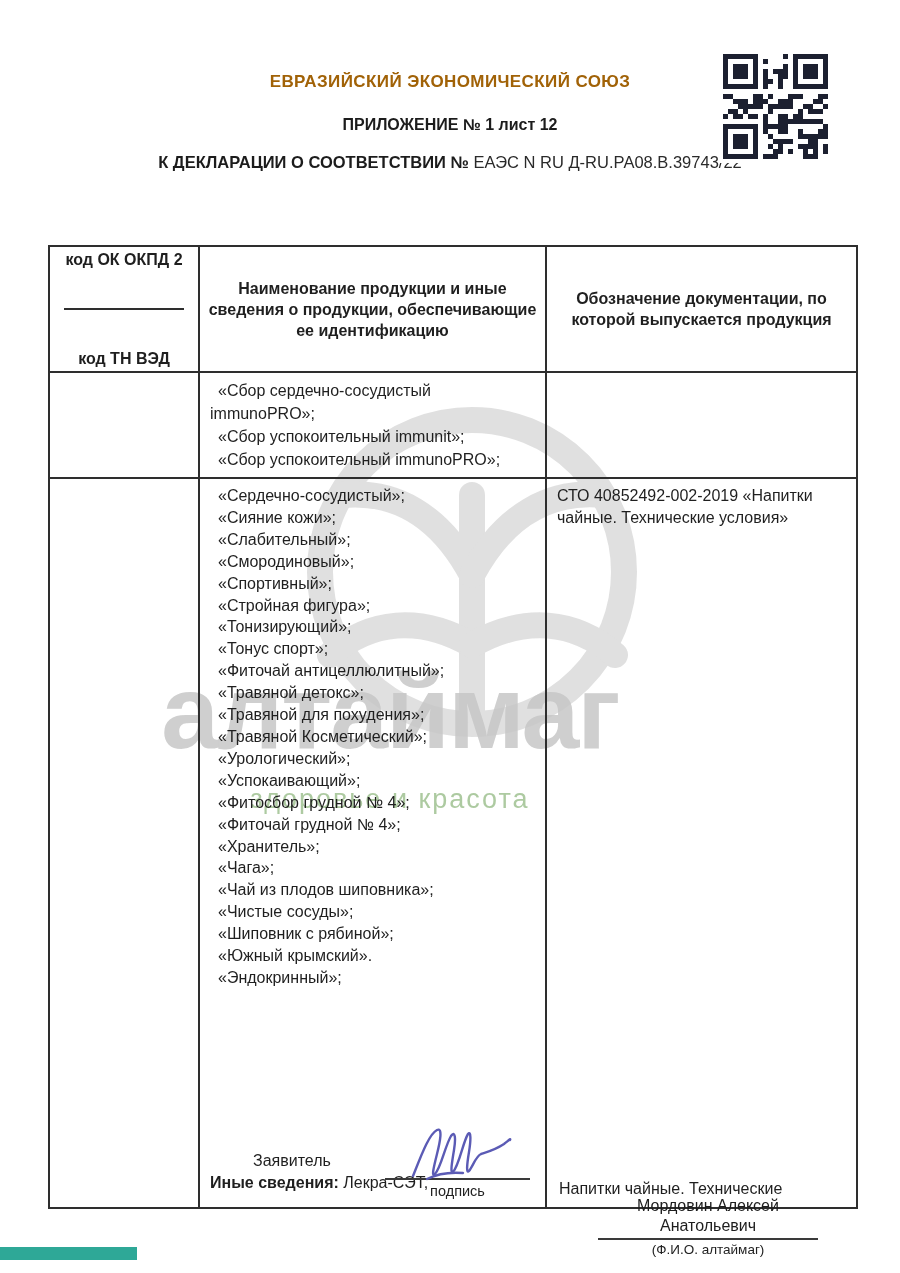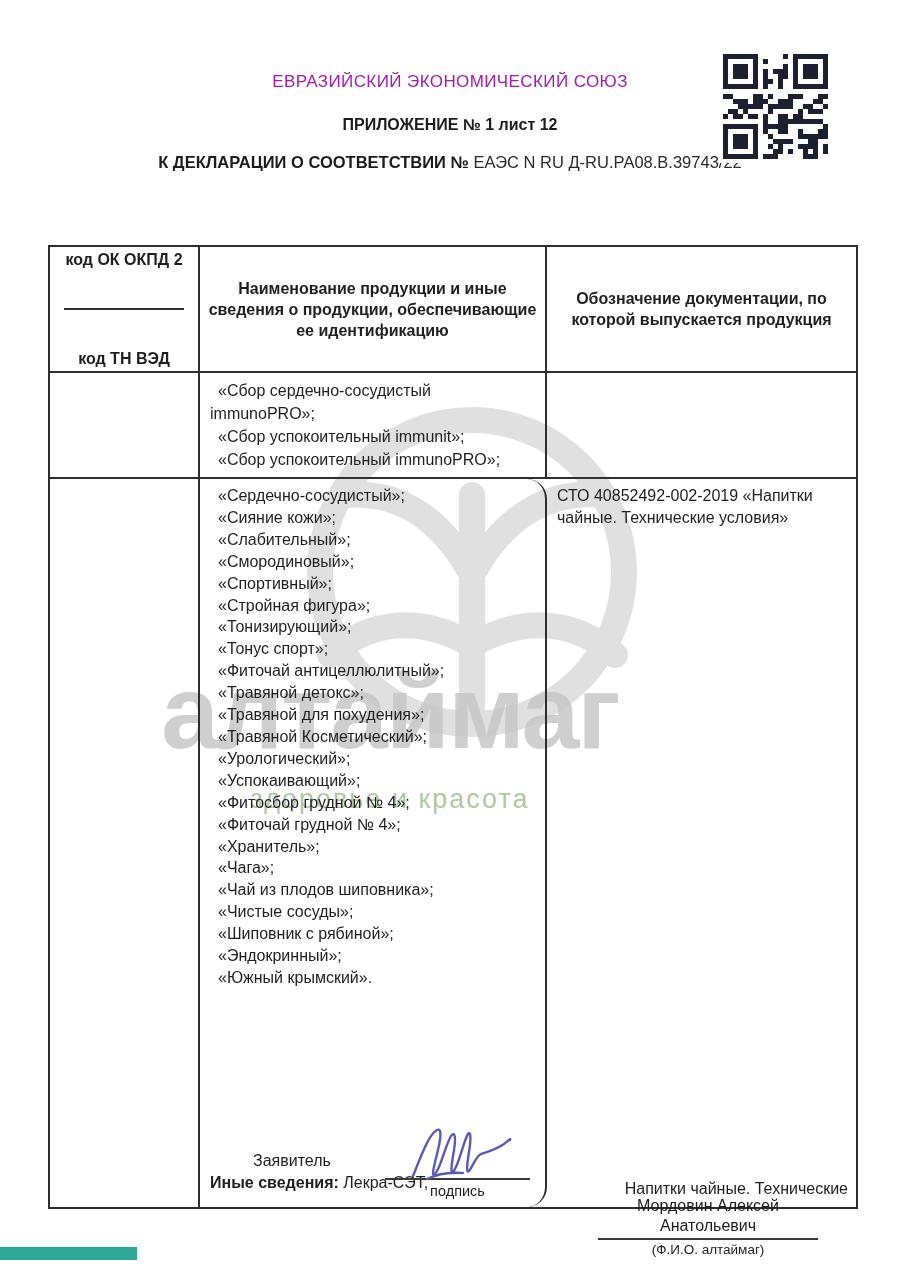--- a/index.html
+++ b/index.html
@@ -5,21 +5,21 @@
   html,body{margin:0;padding:0;}
   body{font-family:"Liberation Sans", sans-serif; background:#888;}
   .page{
     position:relative; width:900px; height:1273px; background:#ffffff;
     margin:0 auto; overflow:hidden; color:#1f1f1f;
   }
 
   
   .doc-title{
     position:absolute; top:72px; left:0; width:900px; text-align:center;
-    font-size:17px; font-weight:normal; letter-spacing:.4px; color:#a21caf;
+    font-size:17px; font-weight:bold; letter-spacing:.4px; color:#a16207;
   }
   .doc-subtitle{
     position:absolute; top:116px; left:0; width:900px; text-align:center;
     font-size:16px; font-weight:bold; color:#1c1c1c;
   }
   .doc-decl{
     position:absolute; top:153px; left:0; width:900px; text-align:center;
     font-size:16.5px; color:#1c1c1c; white-space:nowrap;
   }
   .doc-decl .lbl{font-weight:bold;margin-top:20px;}
@@ -51,22 +51,22 @@
   .trow.last .tcell{border-bottom:none;}
 
   .th{display:flex; flex-direction:column; justify-content:center; align-items:center;
       text-align:center; font-weight:bold; min-height:64px; line-height:21px; padding:2px 6px;gap:34px;}
   .th-divider{width:88%; border-bottom:2px solid #2e2e2e; margin:4px 0;}
 
   .cell-pad{padding:6px 8px 6px 10px;}
   .product-line{line-height:23px; text-indent:8px;}
   .row2 .product-line{line-height:21.9px;}
   .row1-cell2{min-height:86px;}
-  .row2-cell2{min-height:728px; display:flex; flex-direction:column;border-radius:20px;}
-  .row2-cell3{display:flex; flex-direction:column; justify-content:space-between;align-items:flex-end;}
+  .row2-cell2{min-height:728px; display:flex; flex-direction:column;}
+  .row2-cell3{display:flex; flex-direction:column; justify-content:space-between;}
   .doc-ref{line-height:22px; padding:6px 8px 0 10px;}
   .doc-ref-bottom{line-height:20px; padding:0 8px 8px 12px;}
   .other-line{margin-top:auto; padding-bottom:8px; line-height:21px;}
   .other-line .b{font-weight:bold;}
 
   
   .applicant-label{position:absolute; left:253px; top:1152px; font-size:16px; z-index:2;}
   .sig-wrap{position:absolute; left:385px; top:1122px; width:145px; z-index:2;}
   .sig-svg{display:block; margin-left:22px;}
   .sig-line{border-bottom:2px solid #3a3a3a; width:145px; margin-top:-6px;}
@@ -280,22 +280,22 @@
             <div class="product-line">«Травяной Косметический»;</div>
             <div class="product-line">«Урологический»;</div>
             <div class="product-line">«Успокаивающий»;</div>
             <div class="product-line">«Фитосбор грудной № 4»;</div>
             <div class="product-line">«Фиточай грудной № 4»;</div>
             <div class="product-line">«Хранитель»;</div>
             <div class="product-line">«Чага»;</div>
             <div class="product-line">«Чай из плодов шиповника»;</div>
             <div class="product-line">«Чистые сосуды»;</div>
             <div class="product-line">«Шиповник с рябиной»;</div>
+            <div class="product-line">«Южный крымский».</div>
             <div class="product-line">«Эндокринный»;</div>
-            <div class="product-line">«Южный крымский».</div>
           </div>
         <div class="other-line">
           <span class="b">Иные сведения:</span><span> Лекра-СЭТ,</span>
         </div>
       </div>
       <div class="tcell row2-cell3">
         <div class="doc-ref">СТО 40852492-002-2019 «Напитки чайные. Технические условия»</div>
         <div class="doc-ref-bottom">Напитки чайные. Технические</div>
       </div>
     </div>

